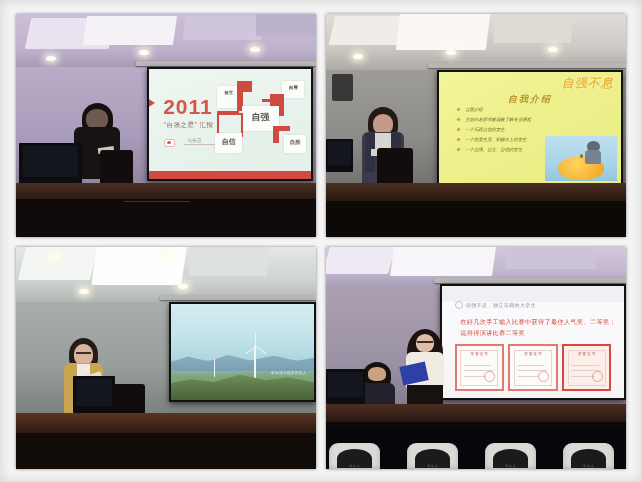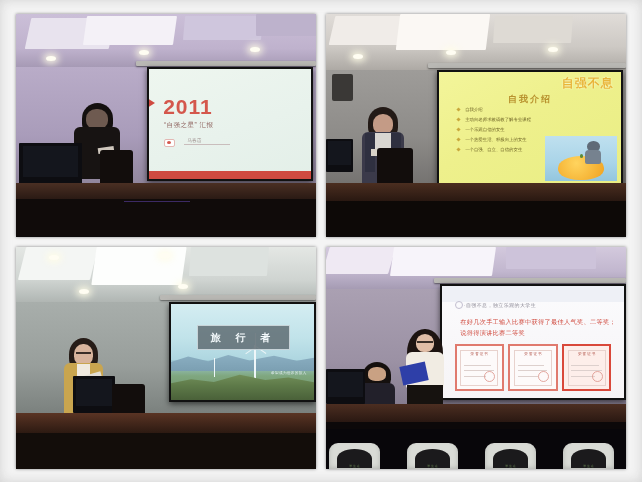--- a/index.html
+++ b/index.html
@@ -170,20 +170,45 @@
             <div class="slide1">
               <div class="s1-tri"></div>
               <div class="s1-year">2011</div>
               <div class="s1-sub">“自强之星” 汇报</div>
               <div class="s1-dot">
                   <i></i>
                 </div>
               <div class="s1-name">马春霞</div>
               <div class="s1-rule"></div>
 
+              <div class="s1-art">
+                <div class="blk blk-w" style="left:2%;top:10%;width:26%;height:26%;"></div>
+                <div class="blk cjk" style="left:4%;top:16%;width:22%;font-size:4.6px;">自立</div>
+                <div class="blk blk-r" style="left:24%;top:4%;width:17%;height:13%;"></div>
+                <div class="blk blk-r" style="left:24%;top:17%;width:7%;height:22%;"></div>
+
+                <div class="blk blk-w" style="right:2%;top:4%;width:24%;height:20%;"></div>
+                <div class="blk cjk" style="right:5%;top:10%;width:18%;font-size:4.6px;">自尊</div>
+                <div class="blk blk-r" style="right:24%;top:19%;width:16%;height:26%;"></div>
+                <div class="blk blk-r" style="right:38%;top:25%;width:10%;height:4%;"></div>
+
+                <div class="blk blk-w" style="left:30%;top:34%;width:40%;height:30%;"></div>
+                <div class="blk cjk" style="left:33%;top:42%;width:34%;font-size:9px;">自强</div>
+
+                <div class="blk blk-o" style="left:2%;top:42%;width:24%;height:24%;"></div>
+                <div class="blk blk-r" style="left:2%;top:40%;width:24%;height:4%;"></div>
+
+                <div class="blk blk-w" style="left:0%;top:66%;width:30%;height:24%;"></div>
+                <div class="blk cjk" style="left:2%;top:72%;width:26%;font-size:7px;">自信</div>
+
+                <div class="blk blk-r" style="right:18%;top:58%;width:18%;height:6%;"></div>
+                <div class="blk blk-r" style="right:30%;top:58%;width:6%;height:20%;"></div>
+                <div class="blk blk-w" style="right:0%;top:68%;width:24%;height:22%;"></div>
+                <div class="blk cjk" style="right:2%;top:74%;width:20%;font-size:5.4px;">自胜</div>
+              </div>
               <div class="s1-base"></div>
             </div>
           </div>
         </div>
 
         <div class="person" style="left:19%;top:40%;width:16%;height:34%;">
           <div class="hair" style="left:18%;top:0;width:66%;height:42%;background:#14100f;"></div>
           <div class="head" style="left:28%;top:8%;width:44%;height:26%;background:#6e5a50;"></div>
           <div class="torso" style="left:2%;top:32%;width:96%;height:68%;background:#171312;"></div>
           <div style="position:absolute;left:52%;top:58%;width:34%;height:8%;background:#cfc7bd;transform:rotate(-8deg);"></div>
@@ -206,21 +231,21 @@
         <div class="coffer" style="left:24%;top:0%;width:30%;height:16%;background:#fbf8f4;transform:skewX(-7deg);"></div>
         <div class="coffer" style="left:56%;top:1%;width:26%;height:12%;background:#dedad4;transform:skewX(-4deg);"></div>
         <div class="downlight" style="left:9%;top:18%;"></div>
         <div class="downlight" style="left:40%;top:16%;"></div>
         <div class="downlight" style="left:74%;top:15%;"></div>
 
         <div class="wall" style="top:25%;height:56%;background:linear-gradient(180deg,#9e9c99 0%,#8d8b88 55%,#6f6d6b 100%);"></div>
         <div style="position:absolute;left:2%;top:27%;width:7%;height:12%;background:#3a3836;border-radius:2px;"></div>
 
         <div class="valance" style="left:34%;top:22%;width:66%;"></div>
-        <div class="screenbox" style="left:37%;top:25%;width:62%;height:52%;">
+        <div class="screenbox" style="left:37%;top:25%;width:62%;height:52%;font-style:italic;">
           <div class="screen">
             <div class="slide2">
               <div class="s2-title">自强不息</div>
               <div class="s2-head">自我介绍</div>
               <div class="s2-list">
                 <div class="s2-li">自我介绍</div>
                 <div class="s2-li">主动向老师求教请教了解专业课程</div>
                 <div class="s2-li">一个乐观自信的女生</div>
                 <div class="s2-li">一个热爱生活、积极向上的女生</div>
                 <div class="s2-li">一个自强、自立、自信的女生</div>
@@ -275,23 +300,20 @@
           <div class="screen">
             <div class="slide3">
               <div class="s3-sky"></div>
               <div class="s3-mtn"></div>
               <div class="s3-turb" style="left:58%;bottom:22%;width:1.6%;height:36%;"></div>
               <div class="s3-blade" style="left:58.5%;bottom:56%;width:1%;height:14%;transform:rotate(0deg);"></div>
               <div class="s3-blade" style="left:58.5%;bottom:56%;width:1%;height:13%;transform:rotate(125deg);"></div>
               <div class="s3-blade" style="left:58.5%;bottom:56%;width:1%;height:13%;transform:rotate(-125deg);"></div>
               <div class="s3-turb" style="left:30%;bottom:24%;width:1%;height:20%;"></div>
               <div class="s3-hill"></div>
-              <div class="s3-plate">
-                <span>旅 行 者</span>
-              </div>
               <div class="s3-credit">希望成为世界的旅人</div>
             </div>
           </div>
         </div>
 
         <div class="person" style="left:16%;top:41%;width:13%;height:37%;">
           <div class="hair" style="left:12%;top:0;width:74%;height:40%;background:#261c17;"></div>
           <div class="head" style="left:26%;top:8%;width:48%;height:25%;background:#d8b49c;"></div>
           <div style="position:absolute;left:30%;top:17%;width:40%;height:3%;background:#3a2e27;"></div>
           <div class="torso" style="left:0;top:31%;width:100%;height:69%;background:#c9a54f;"></div>

